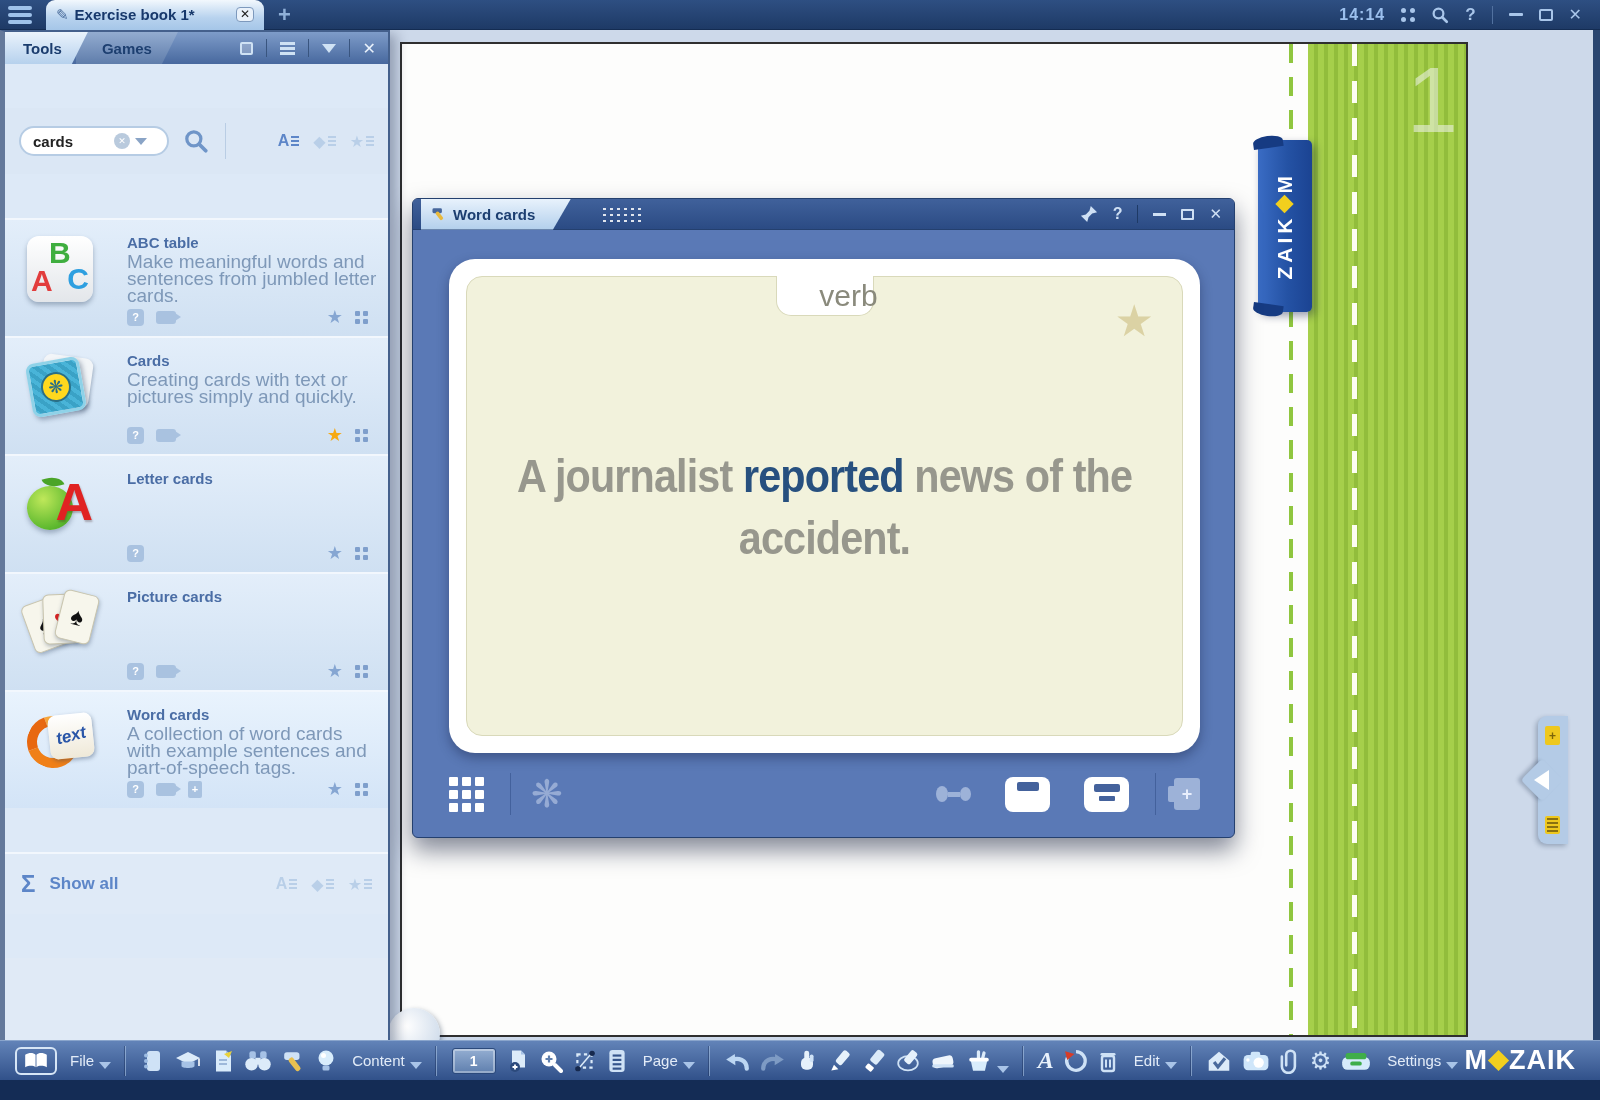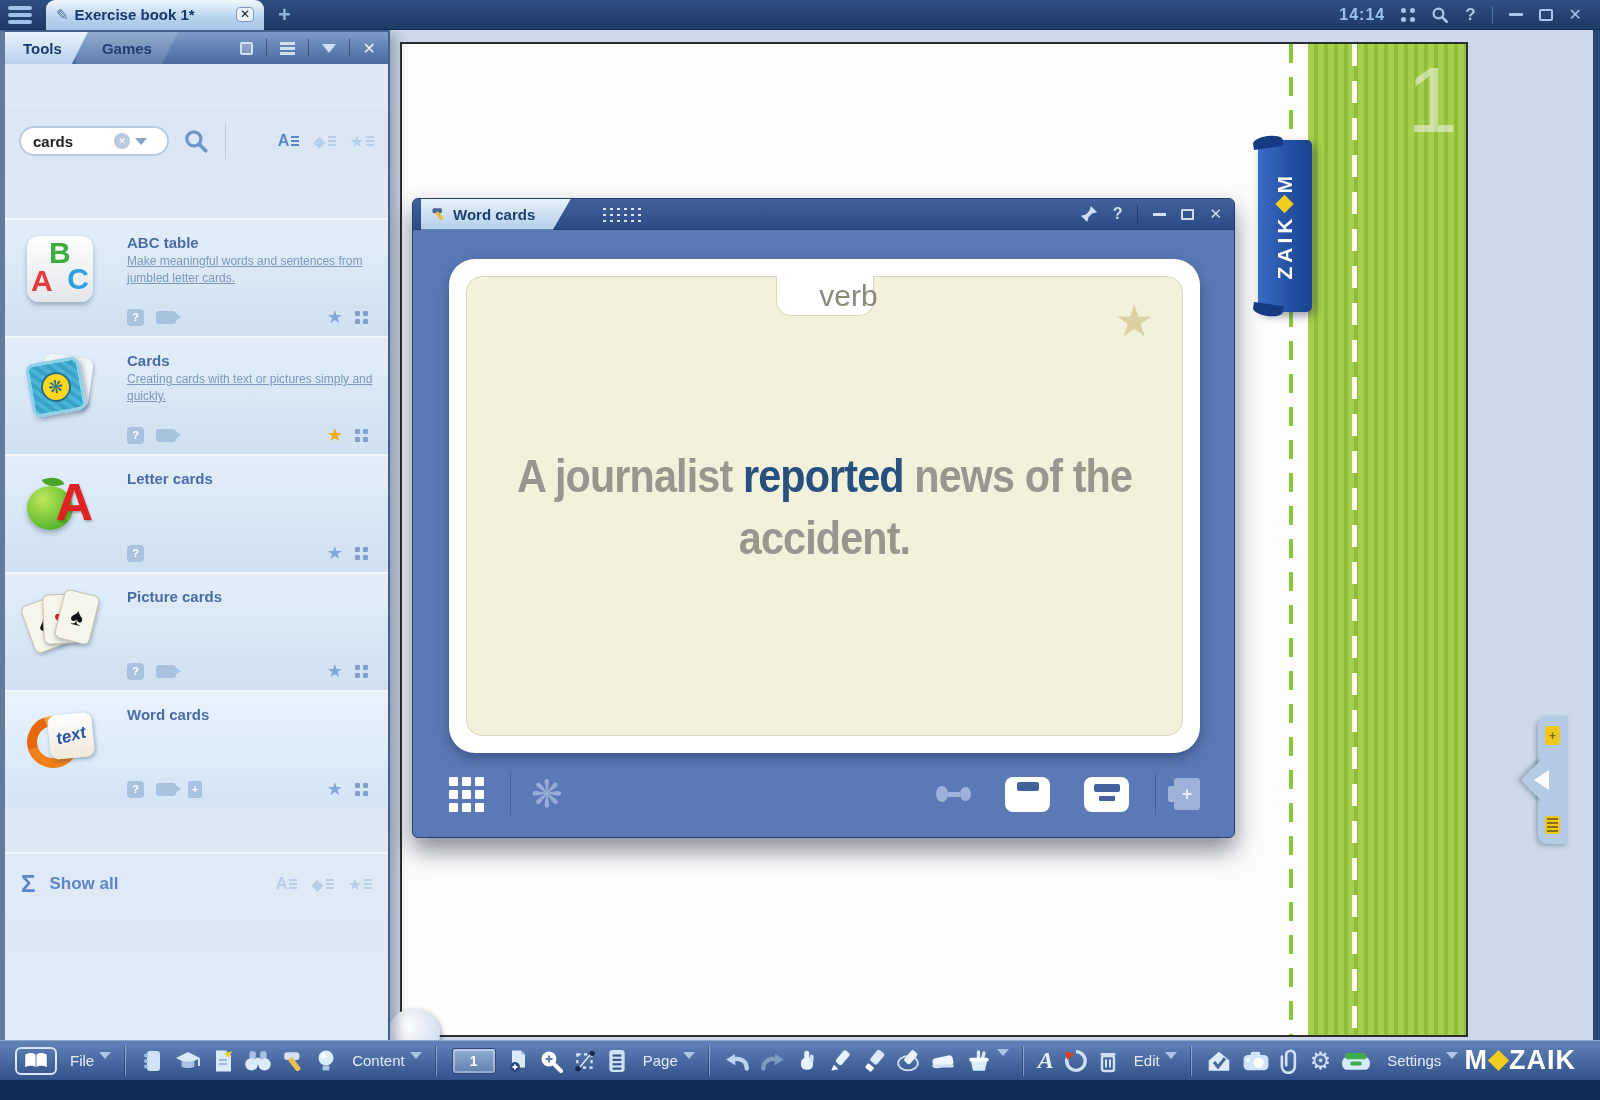--- a/index.html
+++ b/index.html
@@ -62,21 +62,21 @@
   .sorticon .bars { display:flex; flex-direction:column; gap:2px; }
   .sorticon .bars i { width:8px; height:2px; background:currentColor; }
   .sorticon.on { color:#5d86c8; }
   .sorticon.dim { color:#b9cfe8; }
 
   .tool-list { flex-shrink:0; }
   .tool-item { position:relative; height:118px; background:linear-gradient(#e3eefa,#cfe0f2); border-top:2px solid #f2f7fd; }
   .tool-item.sel { background:linear-gradient(#e9f3fd,#d3e4f7); }
   .thumb { position:absolute; left:22px; top:16px; width:66px; height:66px; }
   .ti-title { position:absolute; left:122px; top:14px; font-size:15px; font-weight:bold; color:#4a6da5; }
-  .ti-desc { position:absolute; left:122px; top:33px; width:252px; font-size:12px; line-height:17px; color:#7e98b8;text-decoration:underline; }
+  .ti-desc { position:absolute; left:122px; top:33px; width:252px; font-size:19px; line-height:17px; color:#7e98b8; }
   .ti-actions { position:absolute; left:122px; right:20px; bottom:10px; height:18px; display:flex; align-items:center; gap:12px; }
   .mini-q { width:17px; height:17px; border-radius:4px; background:#a9c2e0; color:#fff; font-size:11px; font-weight:bold;
     display:flex; align-items:center; justify-content:center; }
   .mini-video { position:relative; width:20px; height:13px; background:#a9c2e0; border-radius:3px; }
   .mini-video::after { content:""; position:absolute; right:-5px; top:2px; border-top:4.5px solid transparent; border-bottom:4.5px solid transparent; border-left:6px solid #a9c2e0; }
   .mini-insert { position:relative; width:14px; height:17px; background:#a9c2e0; border-radius:2px; color:#fff; font-size:11px; font-weight:bold; display:flex; align-items:center; justify-content:center; }
   .mini-star { font-size:18px; color:#86a6d2; margin-left:auto; }
   .mini-star.fav { color:#f6a912; }
   .mini-grid { position:relative; width:13px; height:13px; }
   .mini-grid i { position:absolute; width:5px; height:5px; border-radius:1px; background:#7f9fcc; }
@@ -196,21 +196,21 @@
     display:flex; flex-direction:column; justify-content:center; gap:2px; padding:0 2px; }
   .fy-clip i { height:2px; background:#8a7110; }
 
   
   .toolbar { position:absolute; left:0; top:1040px; width:1600px; height:40px;
     background:linear-gradient(#6283b8,#31518a); border-top:1px solid #8aa5cc;
     display:flex; align-items:center; padding:0 10px; z-index:7; color:#e3ecf8; }
   .tlabel { font-size:15px; color:#e3ecf8; margin-left:6px; }
   .tdrop { width:0; height:0; border-left:6px solid transparent; border-right:6px solid transparent; border-top:7px solid #a9c4e8; margin-left:5px; }
   .tdiv { width:1px; height:30px; background:rgba(180,205,235,.55); box-shadow:-1px 0 0 rgba(20,40,80,.4); margin:0 9px; }
-  .tbtn { display:flex; align-items:flex-start; justify-content:center; margin:0 5px; }
+  .tbtn { display:flex; align-items:flex-end; justify-content:center; margin:0 5px; }
   .bookbtn { width:42px; height:28px; border:2px solid #d7e6f6; border-radius:6px; display:flex; align-items:center; justify-content:center; margin-right:2px; }
   .pagebox { width:44px; height:26px; background:linear-gradient(#94aed2,#5f7fae); border:1px solid #2c4a7c; border-radius:3px;
     box-shadow:inset 0 0 0 2px rgba(255,255,255,.35); color:#fff; font-weight:bold; font-size:14px;
     display:flex; align-items:center; justify-content:center; margin:0 6px; }
   .atool { font-family:"Liberation Serif","DejaVu Serif",serif; font-style:italic; font-weight:bold; font-size:24px; color:#e8f1fb; }
   .gear-glyph { font-size:24px; color:#cfe2f6; line-height:24px; }
   .logo { margin-left:auto; margin-right:14px; display:flex; align-items:center; font-weight:bold; font-size:27px; color:#fff; letter-spacing:1px; }
   .logo .dia { width:15px; height:15px; background:#f2cf1d; transform:rotate(45deg); margin:0 3px; }
   .bottomstrip { position:absolute; left:0; top:1080px; width:1600px; height:20px; background:#142c55; z-index:7; }
   .right-edge { position:absolute; right:0; top:30px; width:7px; height:1050px; background:#2a4670; z-index:2; }
@@ -413,20 +413,21 @@
       </div>
 
       <div class="tool-item sel">
         <div class="thumb th-word">
           <span class="swirl"></span>
             <span class="card">
               <b>text</b>
             </span>
         </div>
         <div class="ti-title">Word cards</div>
+        <div class="ti-desc">A collection of word cards with example sentences and part-of-speech tags.</div>
         <div class="ti-actions">
           <span class="mini-q">?</span>
           <span class="mini-video"></span>
           <span class="mini-insert">+</span>
           <span class="mini-star">★</span>
           <span class="mini-grid">
               <i></i>
               <i></i>
               <i></i>
               <i></i>

